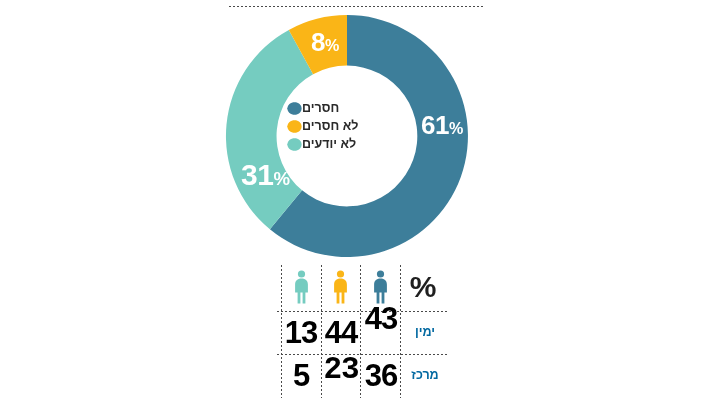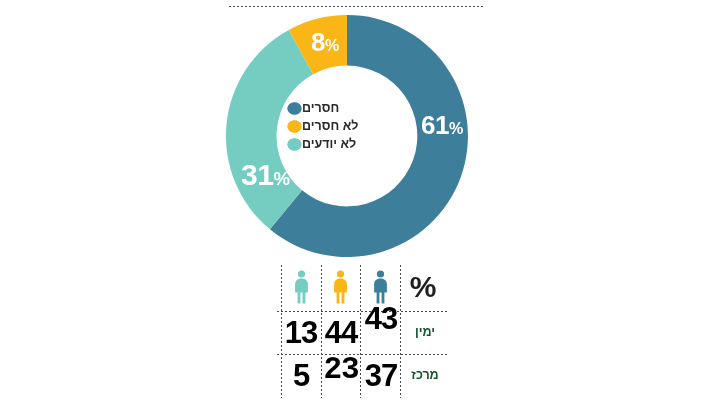--- a/index.html
+++ b/index.html
@@ -171,21 +171,21 @@
   .num {
     font-size: 31px;
     font-weight: bold;
     color: #000000;
     letter-spacing: -1px;
     direction: ltr;
   }
   .rowlabel {
     font-size: 12.5px;
     font-weight: bold;
-    color: #14532d;
+    color: #0369a1;
   }
 
   .r1-label { left: 139px; top: 54px; width: 48px; height: 40px; }
   .r1-c1    { left: 100px; top: 40px; width: 38px; height: 40px; }
   .r1-c2    { left: 60px;  top: 54px; width: 38px; height: 40px; }
   .r1-c3    { left: 20px;  top: 54px; width: 38px; height: 40px; }
 
   .r2-label { left: 139px; top: 97px; width: 48px; height: 40px; }
   .r2-c1    { left: 100px; top: 97px; width: 38px; height: 40px; }
   .r2-c2    { left: 60px;  top: 91px; width: 38px; height: 40px; font-family: Liberation Mono, monospace; }
@@ -284,20 +284,20 @@
             <path d="M8.5 8.6 C4.3 8.6 2.1 11 2.1 14.6 L2.1 22.4 L4.6 22.4 L4.6 33.4 L7.4 33.4 L7.4 22.4 L9.6 22.4 L9.6 33.4 L12.4 33.4 L12.4 22.4 L14.9 22.4 L14.9 14.6 C14.9 11 12.7 8.6 8.5 8.6 Z" fill="#75CCC0"></path>
           </svg>
       </div>
 
       <div class="cell rowlabel r1-label">ימין</div>
       <div class="cell num r1-c1">43</div>
       <div class="cell num r1-c2">44</div>
       <div class="cell num r1-c3">13</div>
 
       <div class="cell rowlabel r2-label">מרכז</div>
-      <div class="cell num r2-c1">37</div>
+      <div class="cell num r2-c1">36</div>
       <div class="cell num r2-c2">23</div>
       <div class="cell num r2-c3">5</div>
 
     </div>
   </div>
 
 </div>
 
 </body></html>

